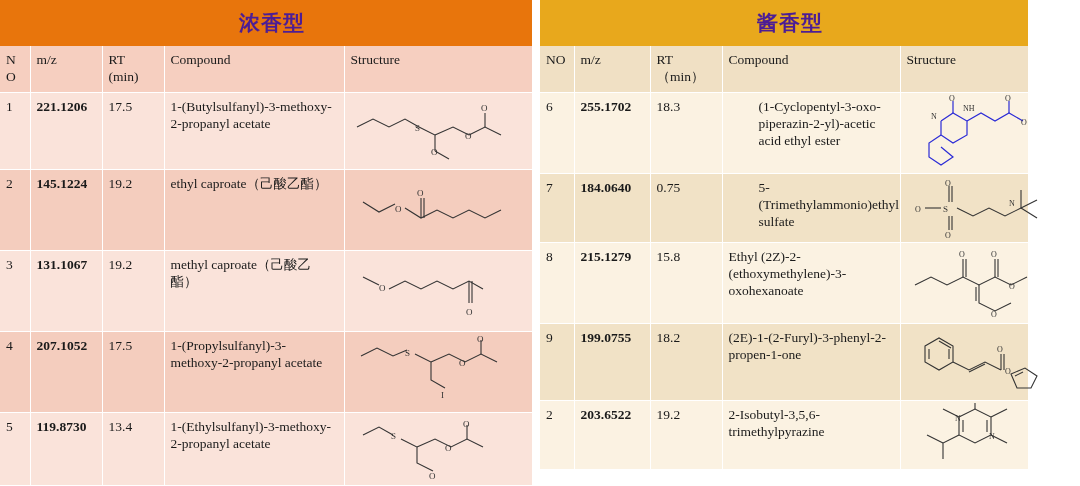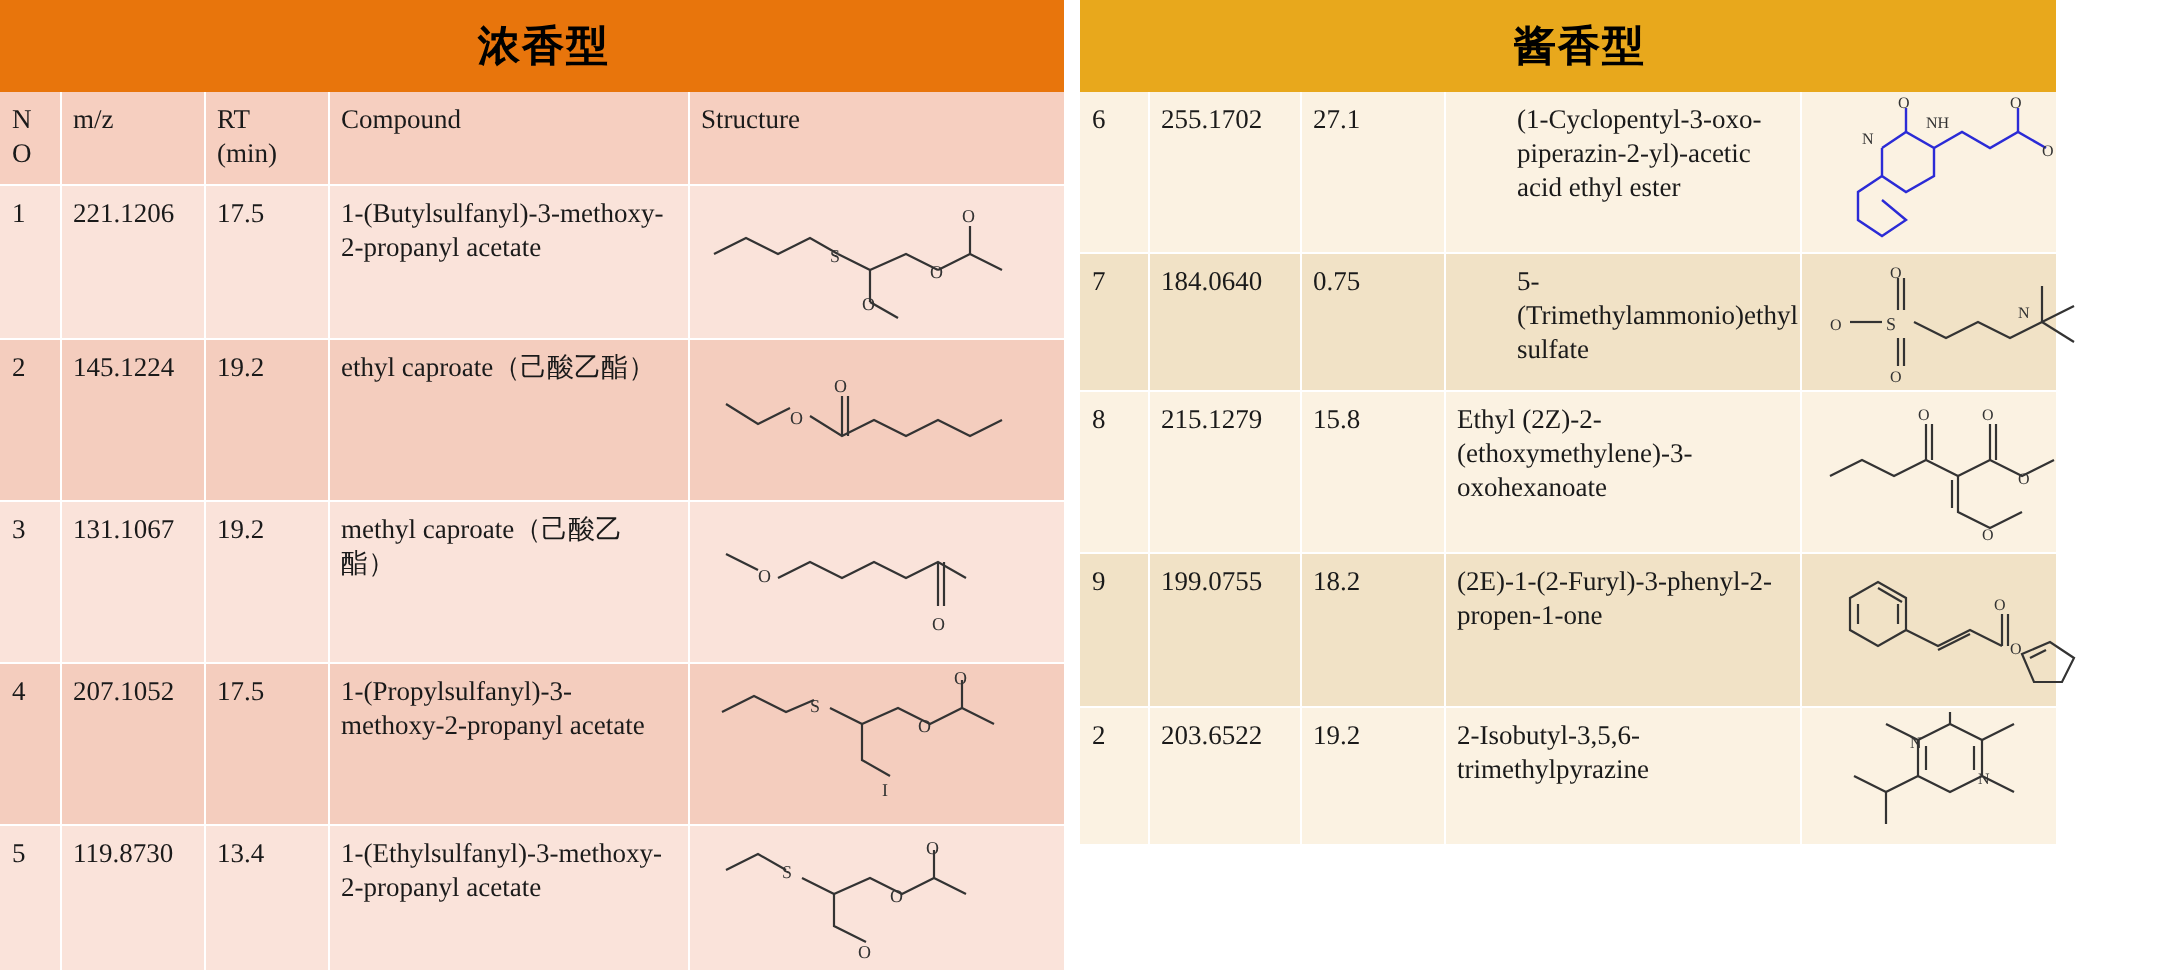--- a/index.html
+++ b/index.html
@@ -9,21 +9,21 @@
     font-family:"Liberation Serif", serif;
     overflow:hidden;
   }
   .page{position:relative;width:1080px;height:486px;}
 
   .panel{position:absolute;top:0;}
   .panel.left{left:0;width:532px;}
   .panel.right{left:540px;width:488px;}
 
   .panel-title{
-    color:#000000;
+    color:#4c1d95;
     font-family:"Liberation Sans", sans-serif;
     font-weight:bold;
     font-size:21px;
     text-align:center;
     padding:9px 0 9px 12px;
     letter-spacing:1px;
   }
   .panel.left .panel-title{background:#E8750C;}
   .panel.right .panel-title{background:#E8A81C;}
 
@@ -62,21 +62,21 @@
   .cmp-col{width:180px;}
   .str-col{width:auto;}
 
   .rno-col{width:34px;}
   .rmz-col{width:76px;}
   .rrt-col{width:72px;}
   .rcmp-col{width:178px;}
   .rstr-col{width:auto;}
 
   .hdr td{font-family:"Liberation Serif", serif;}
-  .nowrap{white-space:nowrap;}
+  .nowrap{white-space:nowrap;font-weight:bold;}
 </style>
 </head>
 <body>
 
 <div class="page">
 
   <div class="panel left">
     <div class="panel-title">浓香型</div>
     <table class="left">
       <colgroup>
@@ -215,25 +215,32 @@
     <div class="panel-title">酱香型</div>
     <table class="right">
       <colgroup>
         <col class="rno-col">
           <col class="rmz-col">
           <col class="rrt-col">
           <col class="rcmp-col">
           <col class="rstr-col">
       </colgroup>
       <tbody>
+          <tr class="hdr">
+        <td>NO</td>
+        <td>m/z</td>
+        <td>RT（min）</td>
+        <td>Compound</td>
+        <td>Structure</td>
+      </tr>
 
       <tr class="r-odd">
         <td>6</td>
         <td class="nowrap">255.1702</td>
-        <td>27.1</td>
+        <td>18.3</td>
         <td class="hl">(1-Cyclopentyl-3-oxo-piperazin-2-yl)-acetic acid ethyl ester</td>
         <td class="cell-structure">
           <span>
             <svg class="struct-svg" width="160" height="76" viewBox="0 0 160 76">
               <g fill="none" stroke="#2b2bd6" stroke-width="1.2">
                 <polyline points="36,26 48,18 62,26 62,40 48,48 36,40 36,26"></polyline>
                 <polyline points="36,40 24,48 24,62 36,70 48,62 36,52"></polyline>
                 <polyline points="62,26 76,18 90,26 104,18 118,26"></polyline>
                 <polyline points="104,18 104,6"></polyline>
                 <polyline points="48,18 48,6"></polyline>

